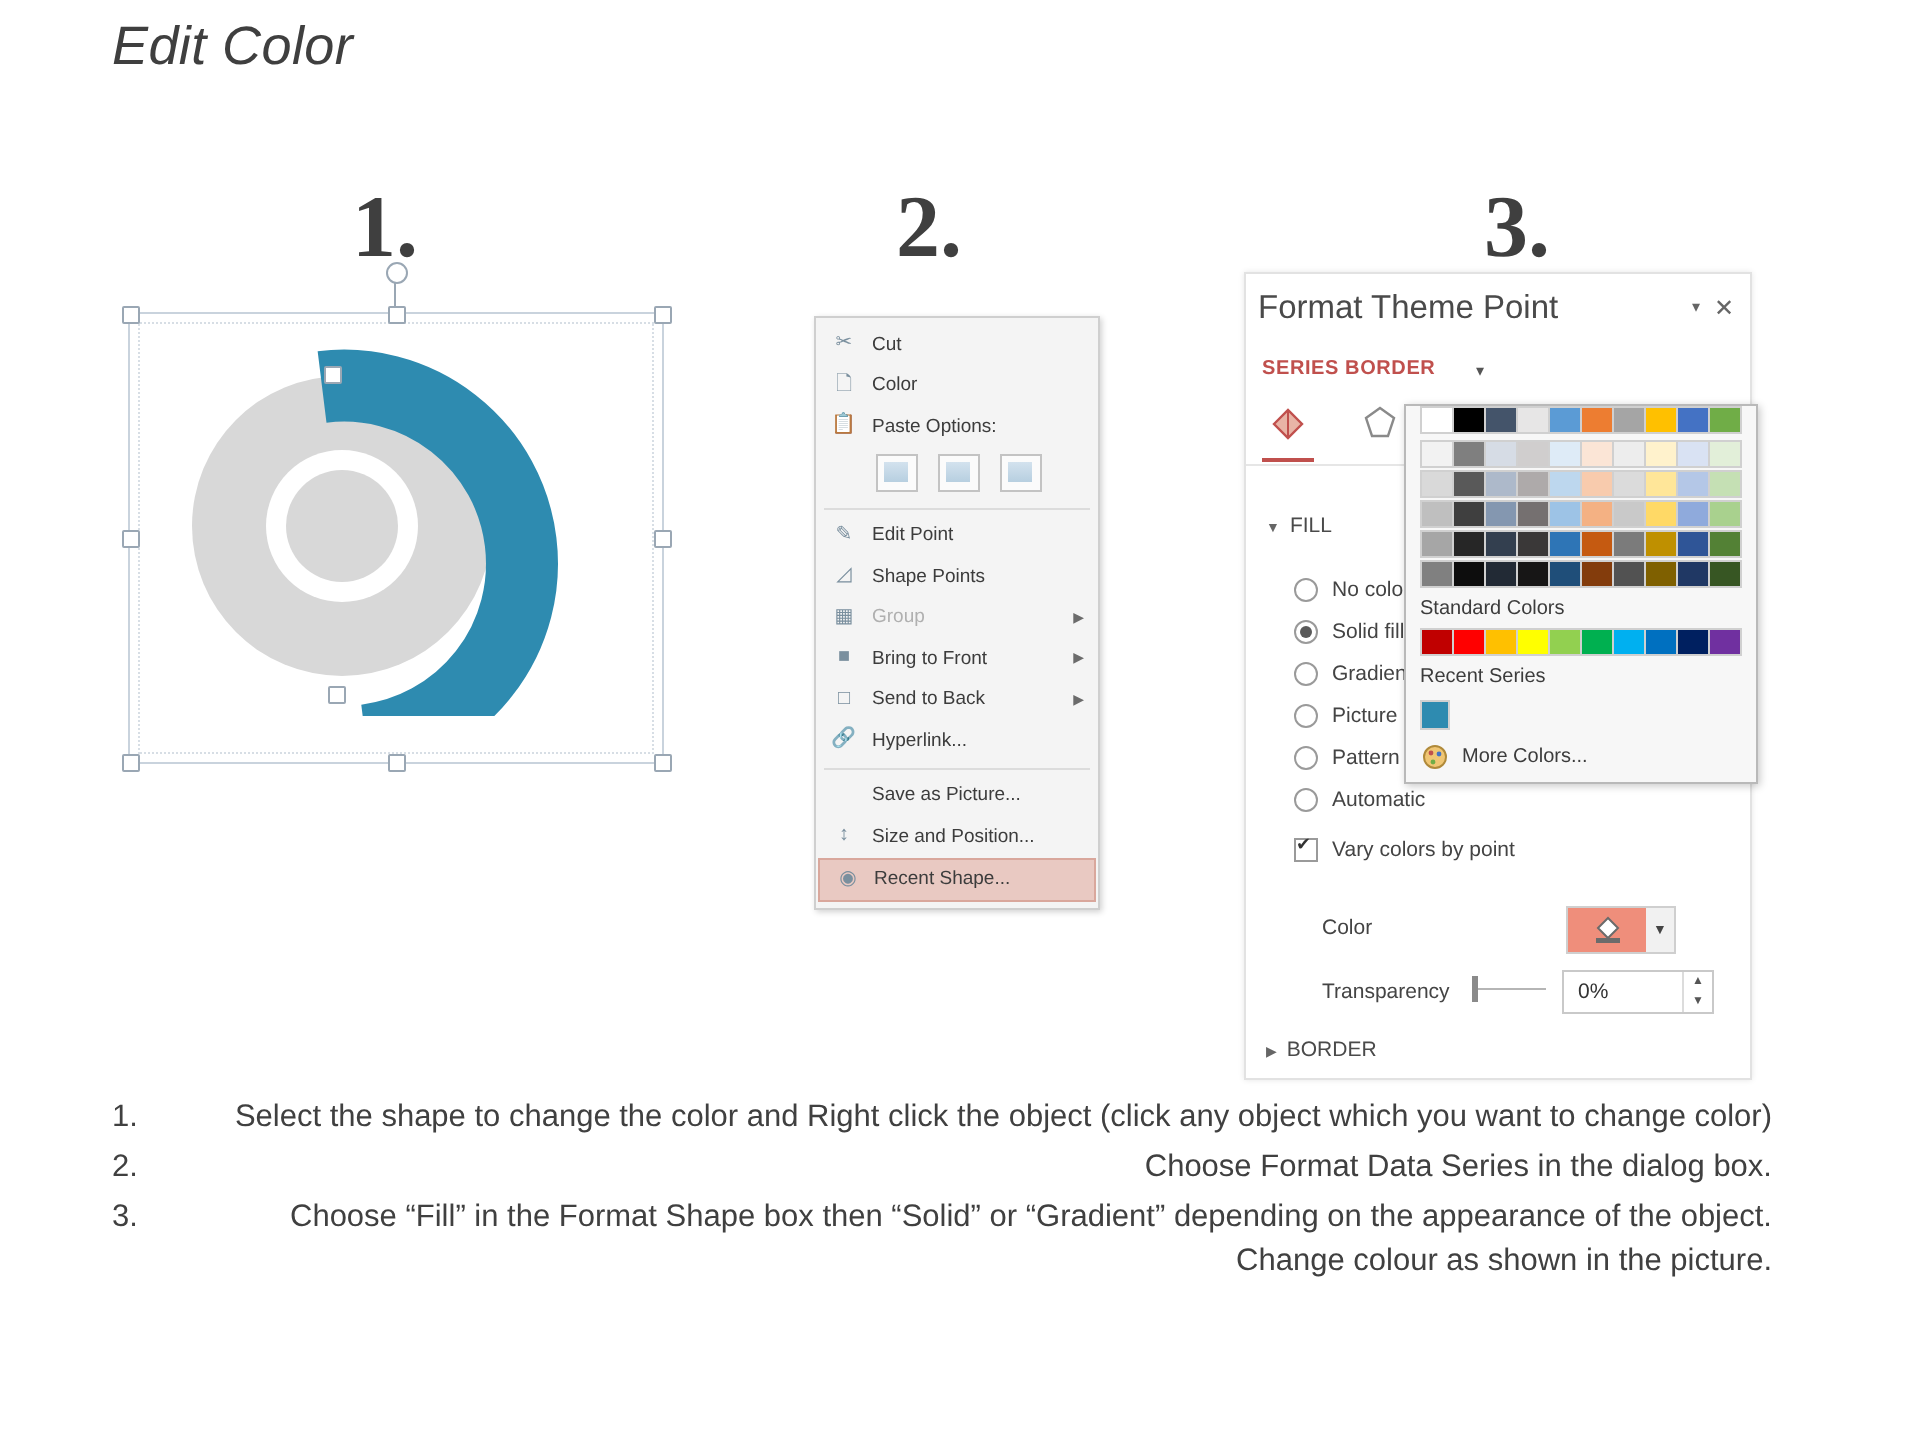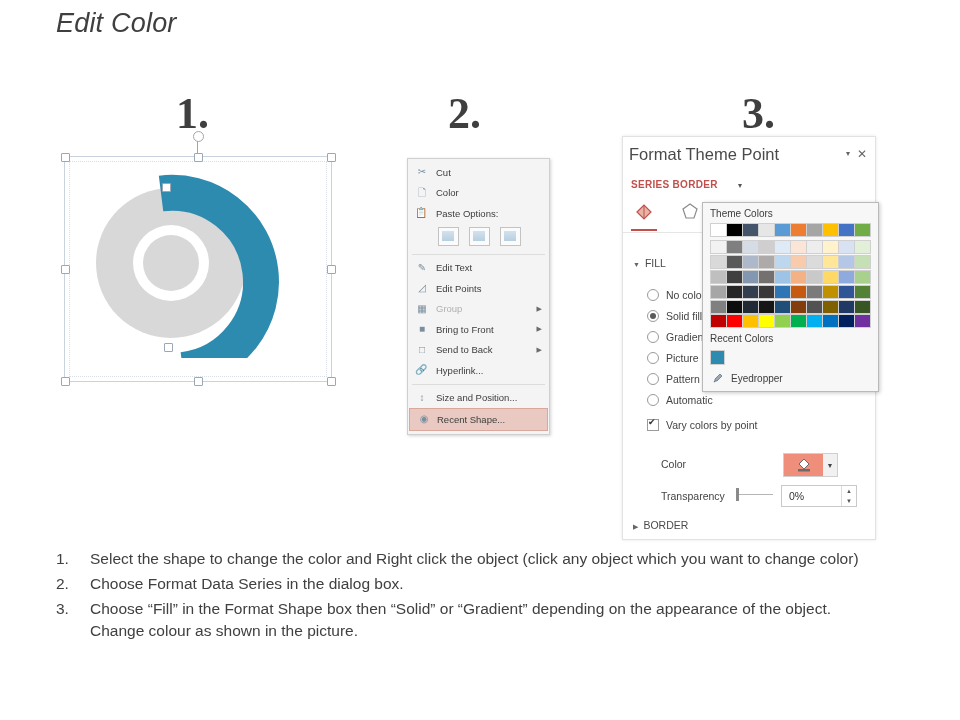--- a/index.html
+++ b/index.html
@@ -425,21 +425,21 @@
   }
   .ins-row {
     display: flex;
     margin-bottom: 4px;
   }
   .ins-num {
     width: 34px;
     flex: none;
     color: #404040;
   }
-  .ins-text { flex: 1; }
+  .ins-text { flex: 1; text-align: right; }
 </style>
 </head>
 <body>
 
 <div class="page-title">Edit Color</div>
 
 <div class="step-number" id="step-num-1">1.</div>
 <div class="step-number" id="step-num-2">2.</div>
 <div class="step-number" id="step-num-3">3.</div>
 
@@ -488,25 +488,25 @@
   </div>
   <div class="paste-icons">
     <div class="paste-btn"></div>
     <div class="paste-btn"></div>
     <div class="paste-btn"></div>
   </div>
   <div class="cm-sep"></div>
 
   <div class="cm-row">
     <span class="cm-ico">✎</span>
-    <span>Edit Text</span>
+    <span>Edit Point</span>
   </div>
   <div class="cm-row">
     <span class="cm-ico">◿</span>
-    <span>Edit Points</span>
+    <span>Shape Points</span>
   </div>
   <div class="cm-row disabled">
     <span class="cm-ico">▦</span>
     <span>Group</span>
     <span class="cm-arrow">▶</span>
   </div>
   <div class="cm-row">
     <span class="cm-ico">■</span>
     <span>Bring to Front</span>
     <span class="cm-arrow">▶</span>
@@ -515,20 +515,23 @@
     <span class="cm-ico">□</span>
     <span>Send to Back</span>
     <span class="cm-arrow">▶</span>
   </div>
   <div class="cm-row">
     <span class="cm-ico">🔗</span>
     <span>Hyperlink...</span>
   </div>
   <div class="cm-sep"></div>
 
+  <div class="cm-row">
+    <span>Save as Picture...</span>
+  </div>
   <div class="cm-row">
     <span class="cm-ico">↕</span>
     <span>Size and Position...</span>
   </div>
   <div class="cm-row highlight">
     <span class="cm-ico">◉</span>
     <span>Recent Shape...</span>
   </div>
 </div>
 
@@ -615,21 +618,20 @@
       <div>▼</div>
     </div>
   </div>
 
   <div class="fp-border-head">
     <span class="tri">▶</span><span>BORDER</span>
   </div>
 </div>
 
 <div id="color-picker">
-  <div class="cp-head">Theme Colors</div>
 
   <div class="cp-grid theme-top">
     <div class="sw" style="background:#ffffff"></div>
     <div class="sw" style="background:#000000"></div>
     <div class="sw" style="background:#44546a"></div>
     <div class="sw" style="background:#e7e6e6"></div>
     <div class="sw" style="background:#5b9bd5"></div>
     <div class="sw" style="background:#ed7d31"></div>
     <div class="sw" style="background:#a5a5a5"></div>
     <div class="sw" style="background:#ffc000"></div>
@@ -687,46 +689,49 @@
     <div class="sw" style="background:#222a35"></div>
     <div class="sw" style="background:#171616"></div>
     <div class="sw" style="background:#1f4e79"></div>
     <div class="sw" style="background:#833c0c"></div>
     <div class="sw" style="background:#525252"></div>
     <div class="sw" style="background:#7f6000"></div>
     <div class="sw" style="background:#203864"></div>
     <div class="sw" style="background:#375623"></div>
   </div>
 
+  <div class="cp-head">Standard Colors</div>
   <div class="cp-grid">
     <div class="sw" style="background:#c00000"></div>
     <div class="sw" style="background:#ff0000"></div>
     <div class="sw" style="background:#ffc000"></div>
     <div class="sw" style="background:#ffff00"></div>
     <div class="sw" style="background:#92d050"></div>
     <div class="sw" style="background:#00b050"></div>
     <div class="sw" style="background:#00b0f0"></div>
     <div class="sw" style="background:#0070c0"></div>
     <div class="sw" style="background:#002060"></div>
     <div class="sw" style="background:#7030a0"></div>
   </div>
 
-  <div class="cp-head">Recent Colors</div>
+  <div class="cp-head">Recent Series</div>
   <div class="cp-recent">
     <div class="sw" style="background:#2e8bb0"></div>
   </div>
 
   <div class="cp-item">
     <span class="ico">
       <svg width="13" height="13" viewBox="0 0 13 13">
-        <path d="M9 2 L11 4 L6 9 L4 9 L4 7 Z" fill="#9aa7b4" stroke="#6b7785" stroke-width="0.8"></path>
-        <path d="M3 10 L4 9" stroke="#6b7785" stroke-width="1.2"></path>
+        <circle cx="6.5" cy="6.5" r="5.5" fill="#f0c674" stroke="#b08a3a" stroke-width="1"></circle>
+        <circle cx="4.5" cy="4.5" r="1.2" fill="#c0504d"></circle>
+        <circle cx="8.5" cy="5" r="1.2" fill="#4472c4"></circle>
+        <circle cx="5.5" cy="9" r="1.2" fill="#70ad47"></circle>
       </svg>
     </span>
-    <span>Eyedropper</span>
+    <span>More Colors...</span>
   </div>
 </div>
 
 <div id="instructions">
   <div class="ins-row">
     <div class="ins-num">1.</div>
     <div class="ins-text">Select the shape to change the color and Right click the object (click any object which you want to change color)</div>
   </div>
   <div class="ins-row">
     <div class="ins-num">2.</div>

